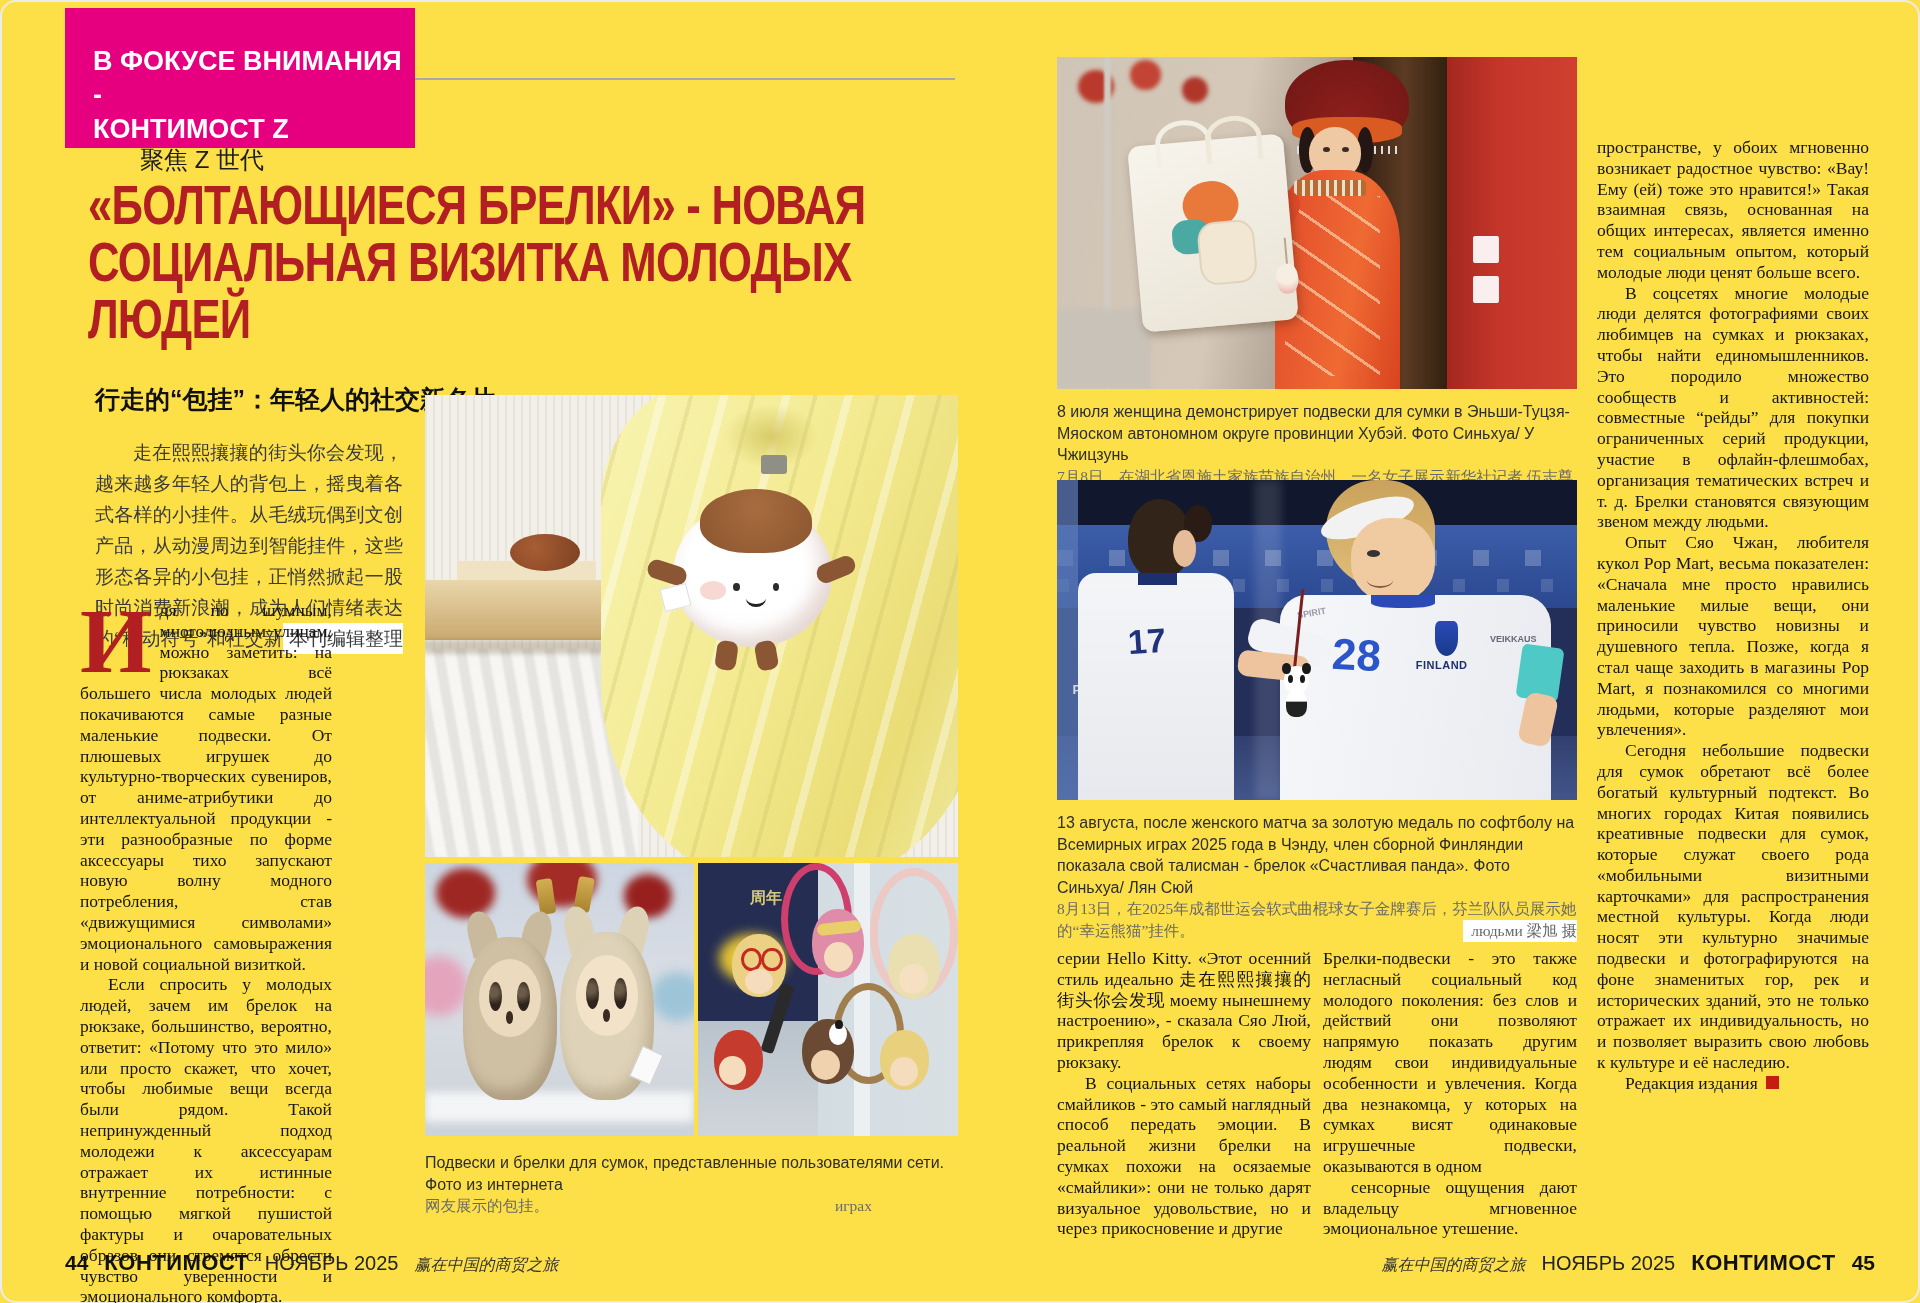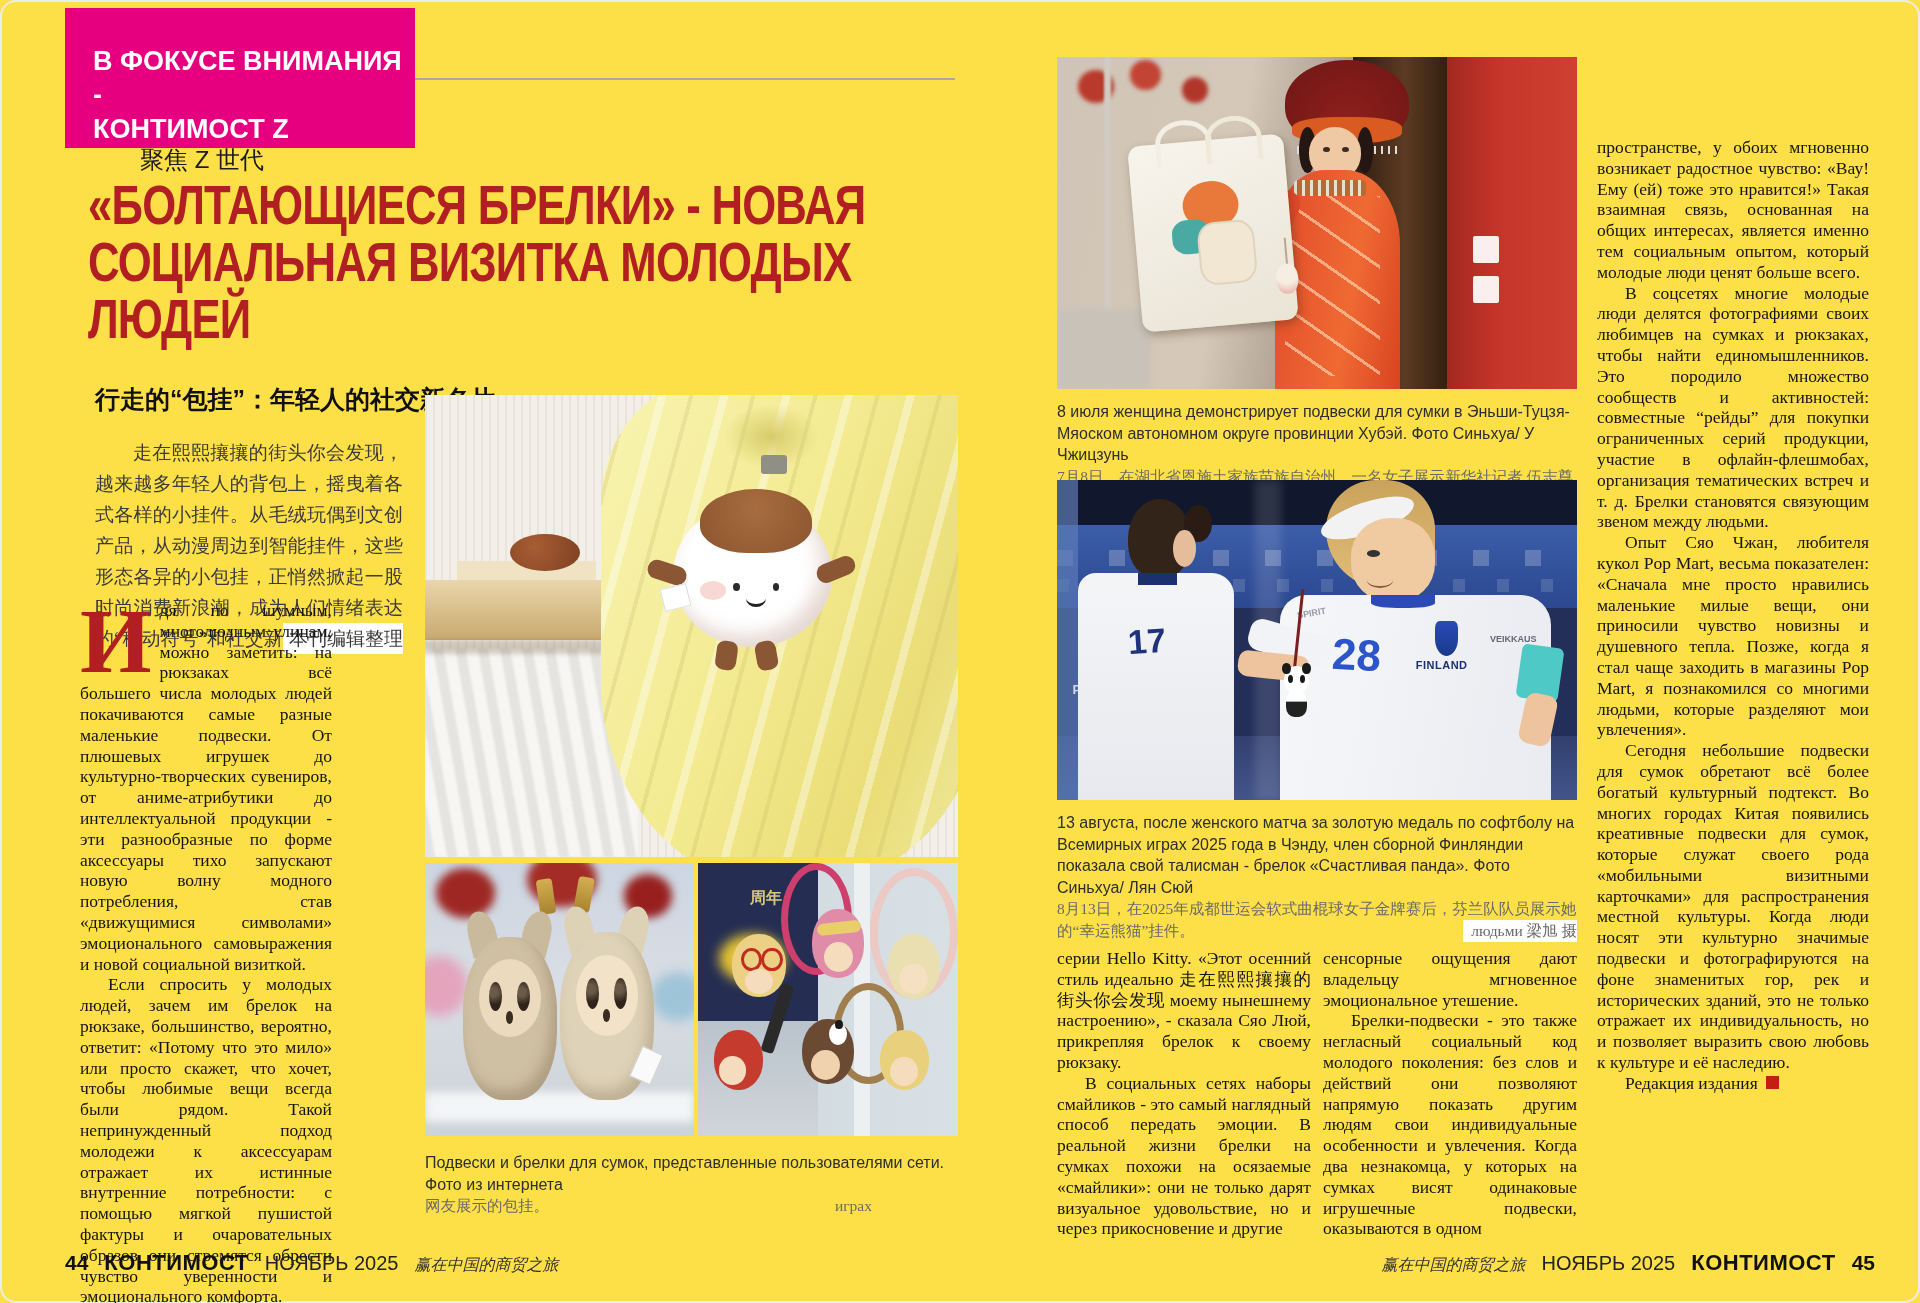--- a/index.html
+++ b/index.html
@@ -315,22 +315,22 @@
       <span>8月13日，在2025年成都世运会软式曲棍球女子金牌赛后，芬兰队队员展示她的“幸运熊猫”挂件。</span>
       <span class="cap-credit-abs">людьми 梁旭 摄</span>
     </div>
   </div>
 
   <div class="abs rucol cont" id="col2">
       <p>серии Hello Kitty. «Этот осенний стиль идеально 走在熙熙攘攘的街头你会发现 моему нынешнему настроению», - сказала Сяо Люй, прикрепляя брелок к своему рюкзаку.</p>
       <p>В социальных сетях наборы смайликов - это самый наглядный способ передать эмоции. В реальной жизни брелки на сумках похожи на осязаемые «смайлики»: они не только дарят визуальное удовольствие, но и через прикосновение и другие</p>
     </div>
   <div class="abs rucol cont" id="col3">
+      <p>Брелки-подвески - это также негласный социальный код молодого поколения: без слов и действий они позволяют напрямую показать другим людям свои индивидуальные особенности и увлечения. Когда два незнакомца, у которых на сумках висят одинаковые игрушечные подвески, оказываются в одном</p>
       <p>сенсорные ощущения дают владельцу мгновенное эмоциональное утешение.</p>
-      <p>Брелки-подвески - это также негласный социальный код молодого поколения: без слов и действий они позволяют напрямую показать другим людям свои индивидуальные особенности и увлечения. Когда два незнакомца, у которых на сумках висят одинаковые игрушечные подвески, оказываются в одном</p>
     </div>
 
   <div class="abs rucol cont" id="col4">
     <div class="cont">
         <p>пространстве, у обоих мгновенно возникает радостное чувство: «Вау! Ему (ей) тоже это нравится!» Такая взаимная связь, основанная на общих интересах, является именно тем социальным опытом, который молодые люди ценят больше всего.</p>
         <p>В соцсетях многие молодые люди делятся фотографиями своих любимцев на сумках и рюкзаках, чтобы найти единомышленников. Это породило множество сообществ и активностей: совместные “рейды” для покупки ограниченных серий продукции, участие в офлайн-флешмобах, организация тематических встреч и т. д. Брелки становятся связующим звеном между людьми.</p>
         <p>Опыт Сяо Чжан, любителя кукол Pop Mart, весьма показателен: «Сначала мне просто нравились маленькие милые вещи, они приносили чувство новизны и душевного тепла. Позже, когда я стал чаще заходить в магазины Pop Mart, я познакомился со многими людьми, которые разделяют мои увлечения».</p>
         <p>Сегодня небольшие подвески для сумок обретают всё более богатый культурный подтекст. Во многих городах Китая появились креативные подвески для сумок, которые служат своего рода «мобильными визитными карточками» для распространения местной культуры. Когда люди носят эти культурно значимые подвески и фотографируются на фоне знаменитых гор, рек и исторических зданий, это не только отражает их индивидуальность, но и позволяет выразить свою любовь к культуре и её наследию.</p>
       </div>
     <p style="text-indent:1.6em;"><span>Редакция издания</span><span class="endsq"></span></p>

